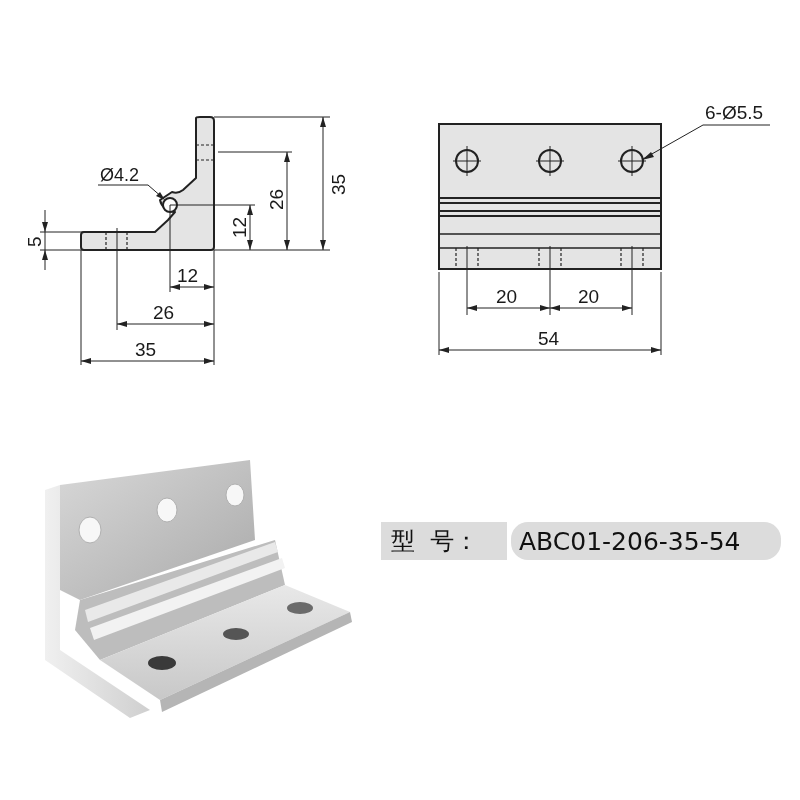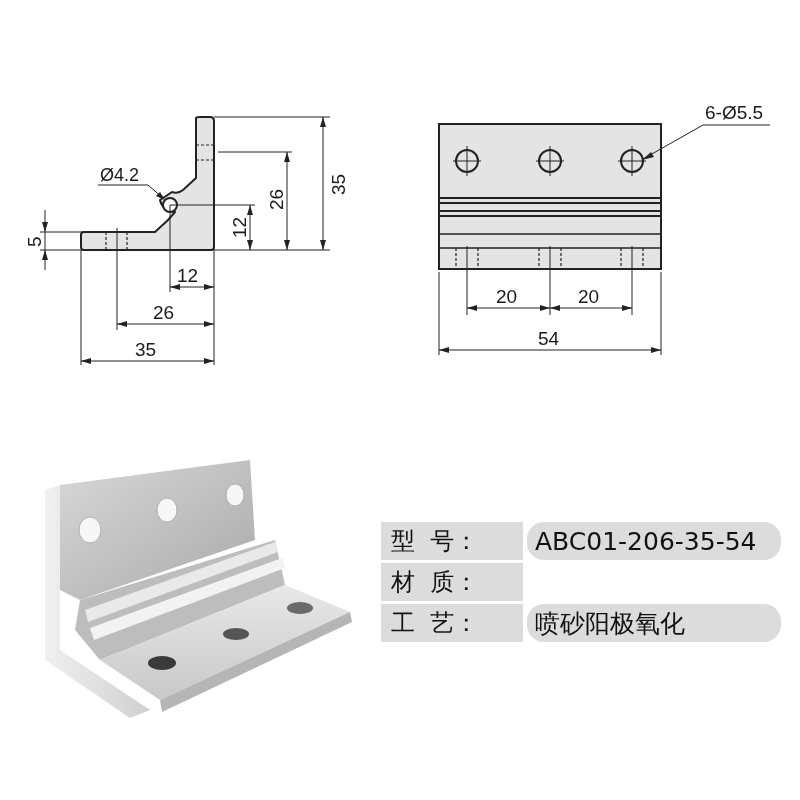--- a/index.html
+++ b/index.html
@@ -1,21 +1,21 @@
 <!DOCTYPE html>
 <html><head>
 <meta charset="utf-8">
 <style>
   html,body{margin:0;padding:0;background:#ffffff;}
   body{width:800px;height:800px;position:relative;overflow:hidden;font-family:"Liberation Sans","DejaVu Sans",sans-serif;}
   .abs{position:absolute;}
   svg text{font-family:"Liberation Sans","DejaVu Sans",sans-serif;fill:#1a1a1a;}
   .spec-table{position:absolute;left:381px;top:522px;width:400px;}
   .spec-row{display:flex;height:38px;margin-bottom:3px;}
-  .spec-label{width:142px;background:#dcdcdc;margin-right:4px;display:flex;align-items:center;padding-left:10px;box-sizing:border-box;font-size:24px;color:#111;letter-spacing:0px;font-family:"DejaVu Sans",sans-serif;white-space:pre;}
+  .spec-label{width:126px;background:#dcdcdc;margin-right:4px;display:flex;align-items:center;padding-left:10px;box-sizing:border-box;font-size:24px;color:#111;letter-spacing:0px;font-family:"DejaVu Sans",sans-serif;white-space:pre;}
   .spec-value{flex:1;background:#dcdcdc;display:flex;align-items:center;padding-left:8px;box-sizing:border-box;font-size:25px;color:#111;font-family:"DejaVu Sans",sans-serif;border-radius:17px;}
 </style>
 </head>
 <body>
 
 <svg class="abs" style="left:0;top:0" width="360" height="400" viewBox="0 0 360 400">
 
   <path d="M196,118 Q196,117 200,117 L210,117 Q214,117 214,121 L214,247 Q214,250 211,250 L84,250 Q81,250 81,247 L81,235 Q81,232 84,232 L155,232 L168,220 L175,212 Q162,210 160,200 L172,192 Q178,194 183,190 L196,178 Z" fill="#e4e4e4" stroke="#222" stroke-width="2" stroke-linejoin="round"></path>
 
   <circle cx="170" cy="205" r="7" fill="#fff" stroke="#222" stroke-width="2"></circle>
@@ -172,19 +172,14 @@
   <ellipse cx="206" cy="174" rx="13" ry="6" fill="#555"></ellipse>
   <ellipse cx="270" cy="148" rx="13" ry="6" fill="#6a6a6a"></ellipse>
 </svg>
 
 <div class="spec-table">
   <div class="spec-row">
     <div class="spec-label">型  号：</div>
     <div class="spec-value">ABC01-206-35-54</div>
   </div>
   <div class="spec-row">
-    <div class="spec-label">材  质：</div>
-  </div>
-  <div class="spec-row">
-    <div class="spec-label">工  艺：</div>
-    <div class="spec-value">喷砂阳极氧化</div>
   </div>
 </div>
 
 </body></html>

